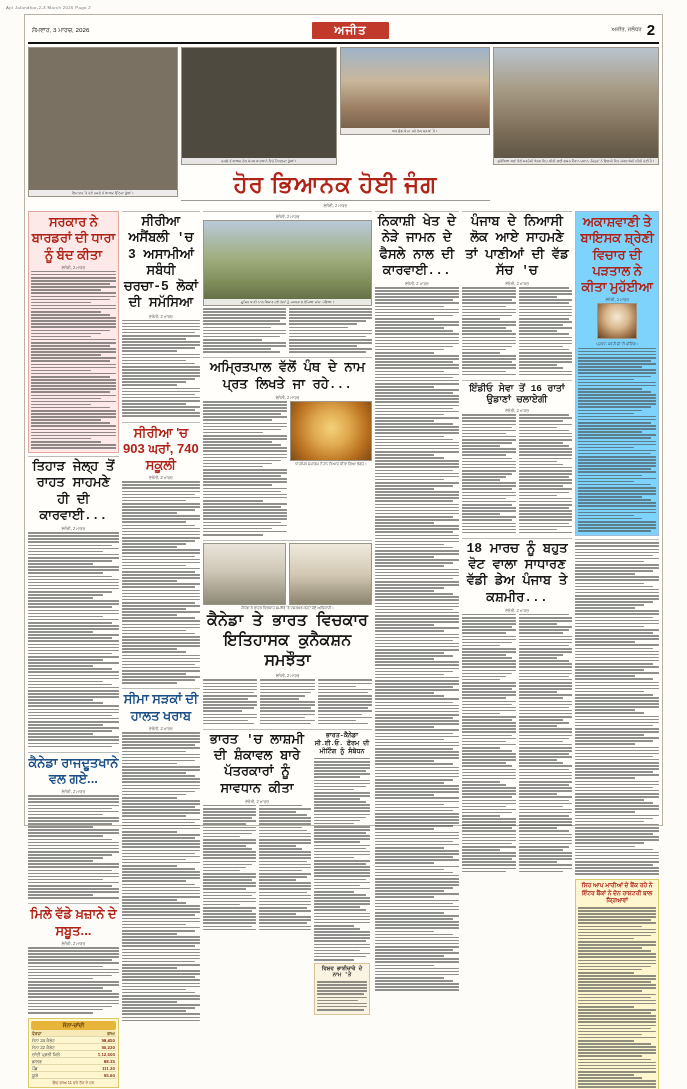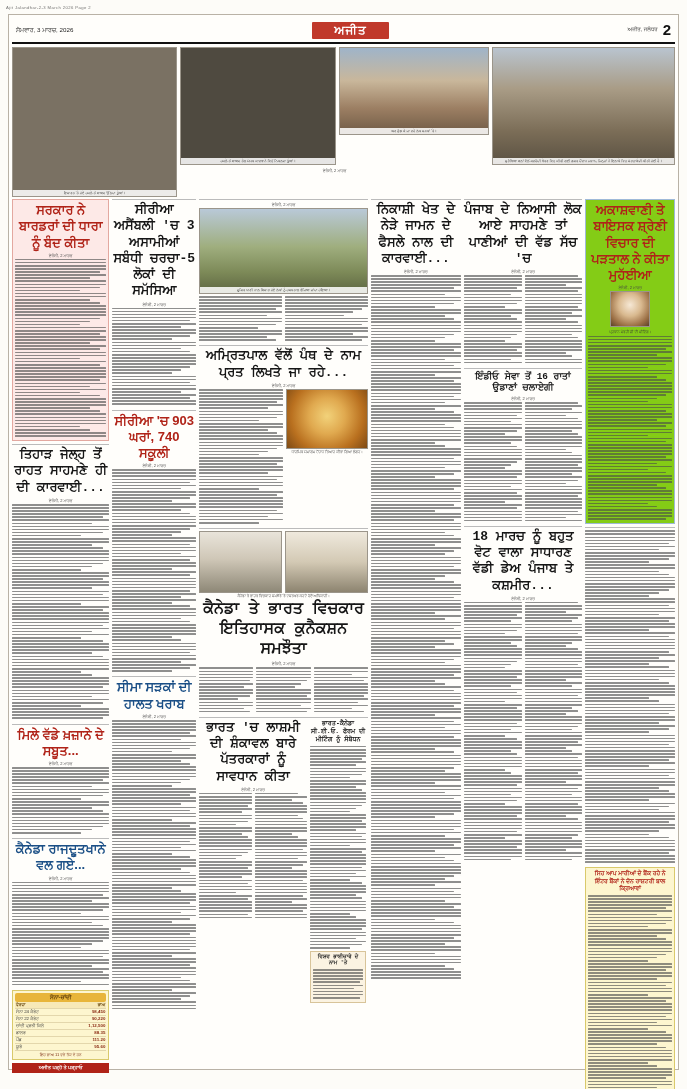--- a/index.html
+++ b/index.html
@@ -23,24 +23,24 @@
     display:flex; align-items:center;
     font-size:4px; color:#444;
     padding-left:6px;
     letter-spacing:0.4px;
     border-bottom:0px;
   }
   .regbar .crop { font-size:4.2px; opacity:.75; }
 
   .sheet {
     position:relative;
-    margin: 0 8px;
+    margin: 0 24px;
     border:1px solid #b9b2a6;
     background:#fffefb;
-    height: 1056px;
+    height: 812px;
     padding: 3px;
   }
 
   
   .masthead {
     display:flex; align-items:center; justify-content:space-between;
     border-bottom:2px solid #111;
     padding: 2px 4px 3px 4px;
     height: 26px;
   }
@@ -141,21 +141,21 @@
     display:block; height:1.6px; background:#4a4a4a; opacity:.62;
     margin-bottom:1.9px; border-radius:.5px;
   }
   .tx.dense i { margin-bottom:1.5px; }
   .tx i:nth-child(7n) { width:82%; }
   .tx i:nth-child(5n) { width:93%; }
   .tx i:nth-child(11n) { width:71%; }
 
   .box-yellow { background:#fdf6cf; border:1px solid #d9c96b; padding:2px; }
   .box-pink { background:#fde9e7; border:1px solid #e3a8a0; padding:2px; }
-  .box-blue { background:#84cc16; border:1px solid #9fb9d8; padding:2px; }
+  .box-blue { background:#7dd3fc; border:1px solid #9fb9d8; padding:2px; }
   .box-cream { background:#fbf3e2; border:1px solid #d8c49a; padding:2px; }
 
   .ratebox-title {
     background:#e8b53a; color:#5a3a06; font-size:5.6px; font-weight:bold;
     text-align:center; padding:1px; border-radius:2px;
   }
   .ratebox table { width:100%; border-collapse:collapse; font-size:4.4px; }
   .ratebox td { padding:0.5px 1px; border-bottom:1px solid #e3d7ac; color:#333; }
   .ratebox td.v { text-align:right; font-weight:bold; color:#8a2b13; }
   .ratebox .hdr td { font-weight:bold; color:#6a4a10; background:#f7e9b8; }
@@ -202,20 +202,21 @@
         <div style="display:flex;gap:3px;">
           <div class="photobox ph2 smoke2">
             <div class="cap">ਹਮਲੇ ਤੋਂ ਬਾਅਦ ਤੇਲ ਸੋਧਕ ਕਾਰਖਾਨੇ ਵਿਚੋਂ ਨਿਕਲਦਾ ਧੂੰਆਂ।</div>
           </div>
           <div class="photobox ph3 crowdimg">
             <div class="cap">ਘਰ ਛੱਡ ਕੇ ਜਾ ਰਹੇ ਲੋਕ ਸੜਕਾਂ 'ਤੇ।</div>
           </div>
         </div>
         <div style="display:flex;gap:3px;">
           <div style="width:309px;">
+            <div class="mainhead">ਹੋਰ ਭਿਆਨਕ ਹੋਈ ਜੰਗ</div>
             <div class="byline">ਏਜੰਸੀ, 2 ਮਾਰਚ</div>
           </div>
         </div>
       </div>
       <div class="photobox ph4 armyimg">
         <div class="cap">ਸੁਰੱਖਿਆ ਬਲਾਂ ਵੱਲੋਂ ਸਰਹੱਦੀ ਖੇਤਰ ਵਿਚ ਕੀਤੀ ਗਈ ਗਸ਼ਤ ਦੌਰਾਨ ਜਵਾਨ, ਜਿਨ੍ਹਾਂ ਨੇ ਇਲਾਕੇ ਵਿਚ ਮੋਰਚਾਬੰਦੀ ਕੀਤੀ ਹੋਈ ਹੈ।</div>
       </div>
     </div>
 
     <div class="grid">
@@ -357,64 +358,64 @@
               <i></i>
               <i></i>
               <i></i>
               <i></i>
               <i></i>
               <i></i>
           </div>
         </div>
 
         <div class="block">
+          <div class="hl blue">ਕੈਨੇਡਾ ਰਾਜਦੂਤਖਾਨੇ ਵਲ ਗਏ...</div>
+          <div class="byline">ਏਜੰਸੀ, 2 ਮਾਰਚ</div>
+          <div class="tx dense">
+            <i></i>
+              <i></i>
+              <i></i>
+              <i></i>
+              <i></i>
+              <i></i>
+              <i></i>
+              <i></i>
+              <i></i>
+              <i></i>
+              <i></i>
+              <i></i>
+            <i></i>
+              <i></i>
+              <i></i>
+              <i></i>
+              <i></i>
+              <i></i>
+              <i></i>
+              <i></i>
+              <i></i>
+              <i></i>
+              <i></i>
+              <i></i>
+            <i></i>
+              <i></i>
+              <i></i>
+              <i></i>
+              <i></i>
+              <i></i>
+              <i></i>
+              <i></i>
+              <i></i>
+              <i></i>
+          </div>
+        </div>
+
+        <div class="block">
           <div class="hl">ਮਿਲੇ ਵੱਡੇ ਖ਼ਜ਼ਾਨੇ ਦੇ ਸਬੂਤ...</div>
           <div class="byline">ਏਜੰਸੀ, 2 ਮਾਰਚ</div>
           <div class="tx dense">
-            <i></i>
-              <i></i>
-              <i></i>
-              <i></i>
-              <i></i>
-              <i></i>
-              <i></i>
-              <i></i>
-              <i></i>
-              <i></i>
-              <i></i>
-              <i></i>
-            <i></i>
-              <i></i>
-              <i></i>
-              <i></i>
-              <i></i>
-              <i></i>
-              <i></i>
-              <i></i>
-              <i></i>
-              <i></i>
-          </div>
-        </div>
-
-        <div class="block">
-          <div class="hl blue">ਕੈਨੇਡਾ ਰਾਜਦੂਤਖਾਨੇ ਵਲ ਗਏ...</div>
-          <div class="byline">ਏਜੰਸੀ, 2 ਮਾਰਚ</div>
-          <div class="tx dense">
-            <i></i>
-              <i></i>
-              <i></i>
-              <i></i>
-              <i></i>
-              <i></i>
-              <i></i>
-              <i></i>
-              <i></i>
-              <i></i>
-              <i></i>
-              <i></i>
             <i></i>
               <i></i>
               <i></i>
               <i></i>
               <i></i>
               <i></i>
               <i></i>
               <i></i>
               <i></i>
               <i></i>

